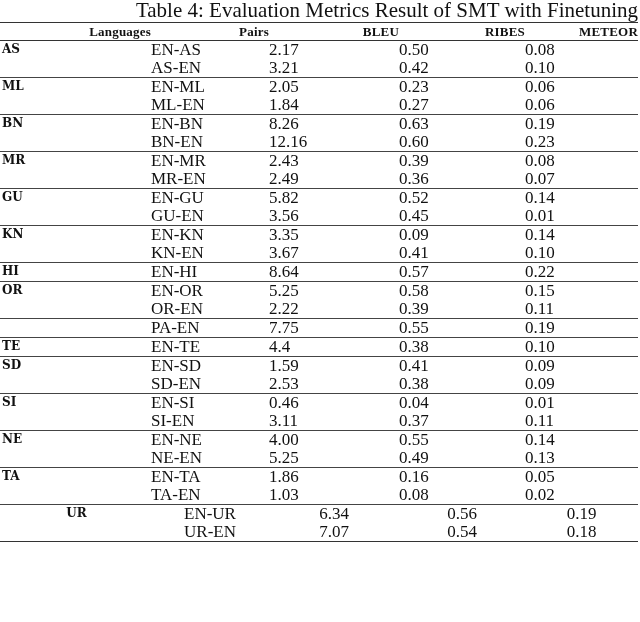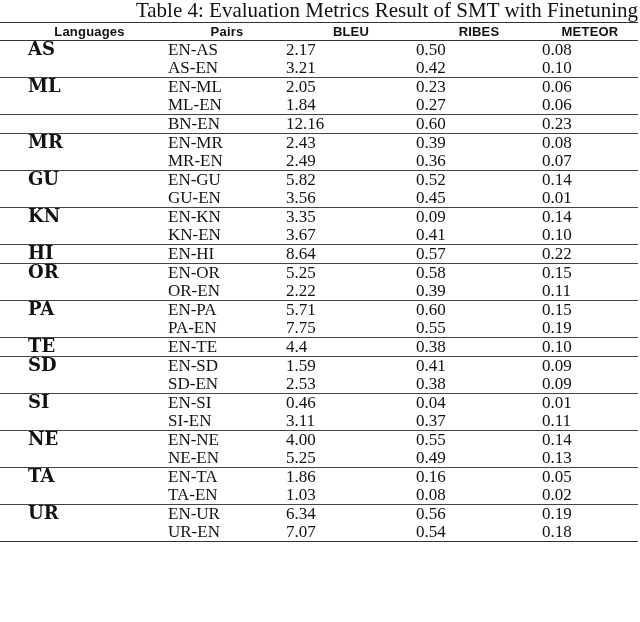--- a/index.html
+++ b/index.html
@@ -2,27 +2,27 @@
 <html><head>
 <meta charset="utf-8">
 <style>
   html, body { margin: 0; padding: 0; background: #ffffff; }
   body { width: 640px; height: 622px; position: relative; overflow: hidden;
          font-family: "Liberation Serif", "DejaVu Serif", serif; color: #111; }
   .caption { position: absolute; top: -2px; right: 2px; font-size: 21px; line-height: 24px;
              white-space: nowrap; letter-spacing: 0px; }
   table { position: absolute; top: 22px; left: 0; width: 638px; border-collapse: collapse; }
   thead tr { border-top: 1.5px solid #333; border-bottom: 1.5px solid #333; }
-  th { font-weight: bold; font-size: 13px; text-align: center; height: 17px; padding: 0;
-       line-height: 17px; font-family: Liberation Sans, sans-serif; letter-spacing: 0.2px; }
+  th { font-weight: bold; font-size: 13px; text-align: right; height: 17px; padding: 0;
+       line-height: 17px; font-family: Liberation Serif, serif; letter-spacing: 0.2px; }
   td { font-size: 17px; height: 18px; line-height: 18px; padding: 0; vertical-align: top; }
   tbody.group { border-top: 1.5px solid #444; }
-  tbody.group:last-child { border-bottom: 1.5px solid #333; }
-  td.lang { font-weight: bold; font-size: 18px; line-height: 16px; font-family: "DejaVu Serif", serif;
-            padding-left: 28px; }
+  tbody.group:last-child { border-bottom: 1.5px solid #333; text-align: center; }
+  td.lang { font-weight: bold; font-size: 12px; line-height: 16px; font-family: "DejaVu Serif", serif;
+            padding-left: 2px; }
   .c0 { width: 140px; } .c1 { width: 118px; } .c2 { width: 130px; } .c3 { width: 126px; } .c4 { }
   th.c0 { padding-left: 11px; }
   td.num { }
 </style>
 </head>
 <body>
 
 <div class="caption">Table 4: Evaluation Metrics Result of SMT with Finetuning</div>
 
 <table>
@@ -62,20 +62,27 @@
       <tr>
         <td class="lang c0"></td>
         <td class="c1">ML-EN</td>
         <td class="c2 num">1.84</td>
         <td class="c3 num">0.27</td>
         <td class="c4 num">0.06</td>
       </tr>
     </tbody>
     <tbody class="group">
       <tr>
+        <td class="lang c0">BN</td>
+        <td class="c1">EN-BN</td>
+        <td class="c2 num">8.26</td>
+        <td class="c3 num">0.63</td>
+        <td class="c4 num">0.19</td>
+      </tr>
+      <tr>
         <td class="lang c0"></td>
         <td class="c1">BN-EN</td>
         <td class="c2 num">12.16</td>
         <td class="c3 num">0.60</td>
         <td class="c4 num">0.23</td>
       </tr>
     </tbody>
     <tbody class="group">
       <tr>
         <td class="lang c0">MR</td>
@@ -144,27 +151,20 @@
       <tr>
         <td class="lang c0"></td>
         <td class="c1">OR-EN</td>
         <td class="c2 num">2.22</td>
         <td class="c3 num">0.39</td>
         <td class="c4 num">0.11</td>
       </tr>
     </tbody>
     <tbody class="group">
       <tr>
-        <td class="lang c0">PA</td>
-        <td class="c1">EN-PA</td>
-        <td class="c2 num">5.71</td>
-        <td class="c3 num">0.60</td>
-        <td class="c4 num">0.15</td>
-      </tr>
-      <tr>
         <td class="lang c0"></td>
         <td class="c1">PA-EN</td>
         <td class="c2 num">7.75</td>
         <td class="c3 num">0.55</td>
         <td class="c4 num">0.19</td>
       </tr>
     </tbody>
     <tbody class="group">
       <tr>
         <td class="lang c0">TE</td>

